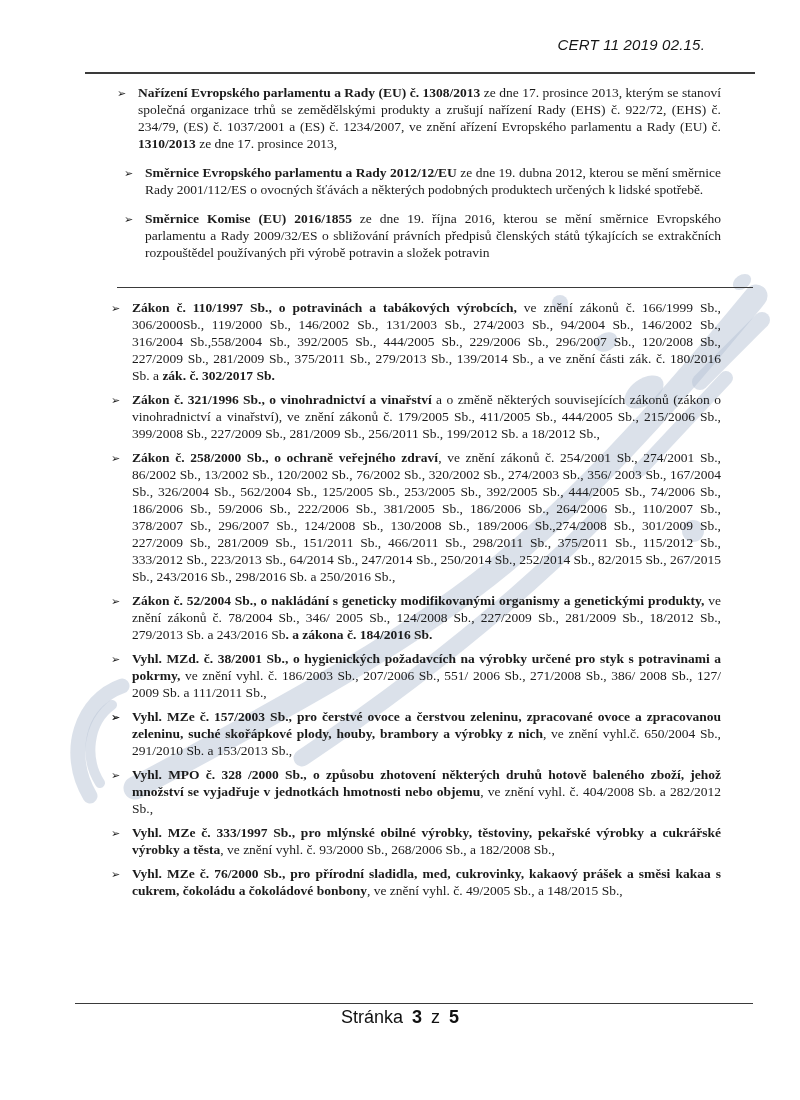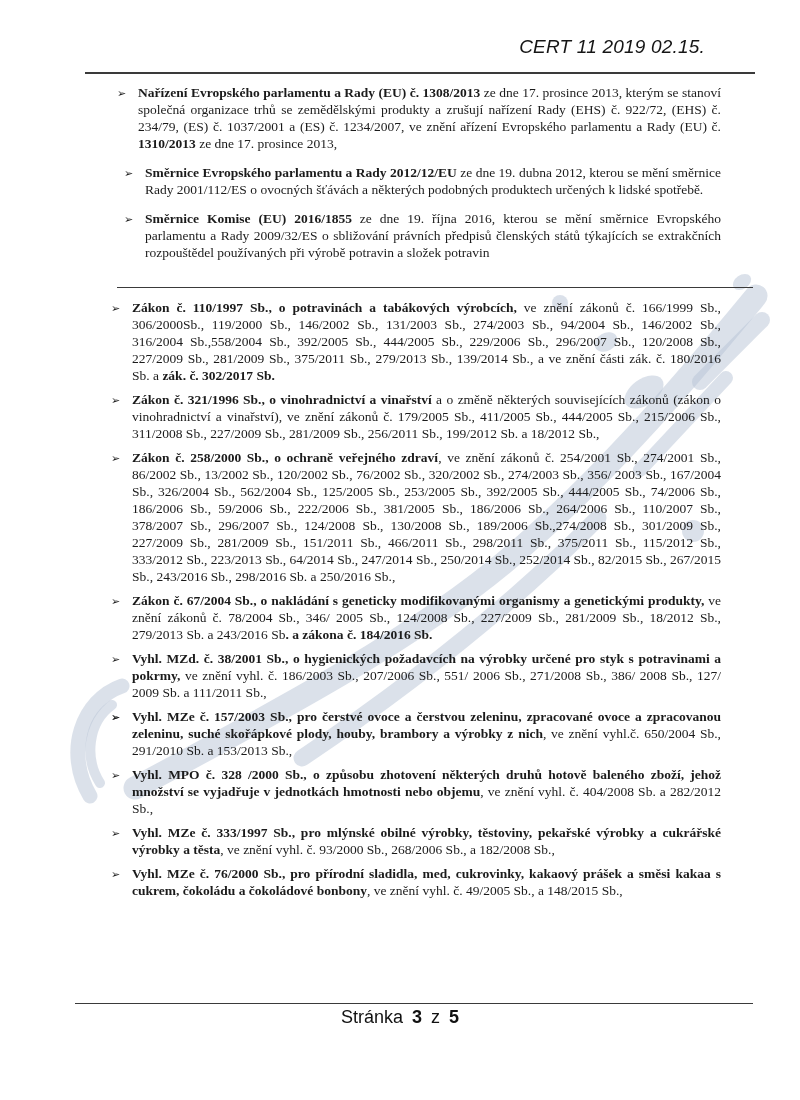--- a/index.html
+++ b/index.html
@@ -18,21 +18,21 @@
     z-index: 0;
     pointer-events: none;
   }
   .content-layer { position: absolute; left: 0; top: 0; width: 800px; height: 1100px; z-index: 1; }
   .header-code {
     position: absolute;
     top: 36px;
     right: 95px;
     font-family: "Liberation Sans", sans-serif;
     font-style: italic;
-    font-size: 19px;
+    font-size: 15px;
     letter-spacing: 0.2px;
     color: #161616;
   }
   .rule {
     position: absolute;
     height: 0;
     border-top: 2px solid #3a3a3a;
   }
   .rule-top    { top: 72px;   left: 85px;  width: 670px; }
   .rule-mid    { top: 287px;  left: 117px; width: 636px; border-top-width: 1.6px; }
@@ -104,23 +104,23 @@
     <div class="list list-eu">
         <div class="item"><span class="marker">➢</span><span><span class="b">Nařízení Evropského parlamentu a Rady (EU) č. 1308/2013 </span><span>ze dne 17. prosince 2013, kterým se stanoví společná organizace trhů se zemědělskými produkty a zrušují nařízení Rady (EHS) č. 922/72, (EHS) č. 234/79, (ES) č. 1037/2001 a (ES) č. 1234/2007, ve znění ařízení Evropského parlamentu a Rady (EU) č. </span><span class="b">1310/2013</span><span> ze dne 17. prosince 2013,</span></span></div>
         <div class="item indent"><span class="marker">➢</span><span><span class="b">Směrnice Evropského parlamentu a Rady 2012/12/EU </span><span>ze dne 19. dubna 2012, kterou se mění směrnice Rady 2001/112/ES o ovocných šťávách a některých podobných produktech určených k lidské spotřebě.</span></span></div>
         <div class="item indent"><span class="marker">➢</span><span><span class="b">Směrnice Komise (EU) 2016/1855 </span><span>ze dne 19. října 2016, kterou se mění směrnice Evropského parlamentu a Rady 2009/32/ES o sbližování právních předpisů členských států týkajících se extrakčních rozpouštědel používaných při výrobě potravin a složek potravin</span></span></div>
       </div>
 
     <div class="rule rule-mid"></div>
 
     <div class="list list-cz">
         <div class="item"><span class="marker">➢</span><span><span class="b">Zákon č. 110/1997 Sb., o potravinách a tabákových výrobcích, </span><span>ve znění zákonů č. 166/1999 Sb., 306/2000Sb., 119/2000 Sb., 146/2002 Sb., 131/2003 Sb., 274/2003 Sb., 94/2004 Sb., 146/2002 Sb., 316/2004 Sb.,558/2004 Sb., 392/2005 Sb., 444/2005 Sb., 229/2006 Sb., 296/2007 Sb., 120/2008 Sb., 227/2009 Sb., 281/2009 Sb., 375/2011 Sb., 279/2013 Sb., 139/2014 Sb., a ve znění části zák. č. 180/2016 Sb. a </span><span class="b">zák. č. 302/2017 Sb.</span></span></div>
-        <div class="item"><span class="marker">➢</span><span><span class="b">Zákon č. 321/1996 Sb., o vinohradnictví a vinařství </span><span>a o změně některých souvisejících zákonů (zákon o vinohradnictví a vinařství), ve znění zákonů č. 179/2005 Sb., 411/2005 Sb., 444/2005 Sb., 215/2006 Sb., 311/2008 Sb., 227/2009 Sb., 281/2009 Sb., 256/2011 Sb., 199/2012 Sb. a 18/2012 Sb.,</span></span></div>
+        <div class="item"><span class="marker">➢</span><span><span class="b">Zákon č. 321/1996 Sb., o vinohradnictví a vinařství </span><span>a o změně některých souvisejících zákonů (zákon o vinohradnictví a vinařství), ve znění zákonů č. 179/2005 Sb., 411/2005 Sb., 444/2005 Sb., 215/2006 Sb., 399/2008 Sb., 227/2009 Sb., 281/2009 Sb., 256/2011 Sb., 199/2012 Sb. a 18/2012 Sb.,</span></span></div>
         <div class="item"><span class="marker">➢</span><span><span class="b">Zákon č. 258/2000 Sb., o ochraně veřejného zdraví</span><span>, ve znění zákonů č. 254/2001 Sb., 274/2001 Sb., 86/2002 Sb., 13/2002 Sb., 120/2002 Sb., 76/2002 Sb., 320/2002 Sb., 274/2003 Sb., 356/ 2003 Sb., 167/2004 Sb., 326/2004 Sb., 562/2004 Sb., 125/2005 Sb., 253/2005 Sb., 392/2005 Sb., 444/2005 Sb., 74/2006 Sb., 186/2006 Sb., 59/2006 Sb., 222/2006 Sb., 381/2005 Sb., 186/2006 Sb., 264/2006 Sb., 110/2007 Sb., 378/2007 Sb., 296/2007 Sb., 124/2008 Sb., 130/2008 Sb., 189/2006 Sb.,274/2008 Sb., 301/2009 Sb., 227/2009 Sb., 281/2009 Sb., 151/2011 Sb., 466/2011 Sb., 298/2011 Sb., 375/2011 Sb., 115/2012 Sb., 333/2012 Sb., 223/2013 Sb., 64/2014 Sb., 247/2014 Sb., 250/2014 Sb., 252/2014 Sb., 82/2015 Sb., 267/2015 Sb., 243/2016 Sb., 298/2016 Sb. a 250/2016 Sb.,</span></span></div>
-        <div class="item"><span class="marker">➢</span><span><span class="b">Zákon č. 67/2004 Sb., o nakládání s geneticky modifikovanými organismy a genetickými produkty, </span><span>ve znění zákonů č. 78/2004 Sb., 346/ 2005 Sb., 124/2008 Sb., 227/2009 Sb., 281/2009 Sb., 18/2012 Sb., 279/2013 Sb. a 243/2016 Sb</span><span class="b">. a zákona č. 184/2016 Sb.</span></span></div>
+        <div class="item"><span class="marker">➢</span><span><span class="b">Zákon č. 52/2004 Sb., o nakládání s geneticky modifikovanými organismy a genetickými produkty, </span><span>ve znění zákonů č. 78/2004 Sb., 346/ 2005 Sb., 124/2008 Sb., 227/2009 Sb., 281/2009 Sb., 18/2012 Sb., 279/2013 Sb. a 243/2016 Sb</span><span class="b">. a zákona č. 184/2016 Sb.</span></span></div>
         <div class="item"><span class="marker">➢</span><span><span class="b">Vyhl. MZd. č. 38/2001 Sb., o hygienických požadavcích na výrobky určené pro styk s potravinami a pokrmy, </span><span>ve znění vyhl. č. 186/2003 Sb., 207/2006 Sb., 551/ 2006 Sb., 271/2008 Sb., 386/ 2008 Sb., 127/ 2009 Sb. a  111/2011 Sb.,</span></span></div>
         <div class="item"><span class="marker">➢</span></div>
         <div class="item"><span class="marker">➢</span><span><span class="b">Vyhl. MZe č. 157/2003 Sb., pro čerstvé ovoce a čerstvou zeleninu, zpracované ovoce a zpracovanou zeleninu, suché skořápkové plody, houby, brambory a výrobky z nich</span><span>, ve znění vyhl.č. 650/2004 Sb., 291/2010 Sb. a 153/2013 Sb.,</span></span></div>
         <div class="item"><span class="marker">➢</span><span><span class="b">Vyhl. MPO č. 328 /2000 Sb., o způsobu zhotovení některých druhů hotově baleného zboží, jehož množství se vyjadřuje v jednotkách hmotnosti nebo objemu</span><span>, ve znění vyhl. č. 404/2008 Sb. a 282/2012 Sb.,</span></span></div>
         <div class="item"><span class="marker">➢</span><span><span class="b">Vyhl. MZe č. 333/1997 Sb., pro mlýnské obilné výrobky, těstoviny, pekařské výrobky a cukrářské výrobky a těsta</span><span>, ve znění vyhl. č. 93/2000 Sb., 268/2006 Sb., a 182/2008 Sb.,</span></span></div>
         <div class="item"><span class="marker">➢</span><span><span class="b">Vyhl. MZe č. 76/2000 Sb., pro přírodní sladidla, med, cukrovinky, kakaový prášek a směsi kakaa s cukrem, čokoládu a čokoládové bonbony</span><span>, ve znění vyhl. č. 49/2005 Sb., a 148/2015 Sb.,</span></span></div>
       </div>
 
     <div class="rule rule-bottom"></div>
 

